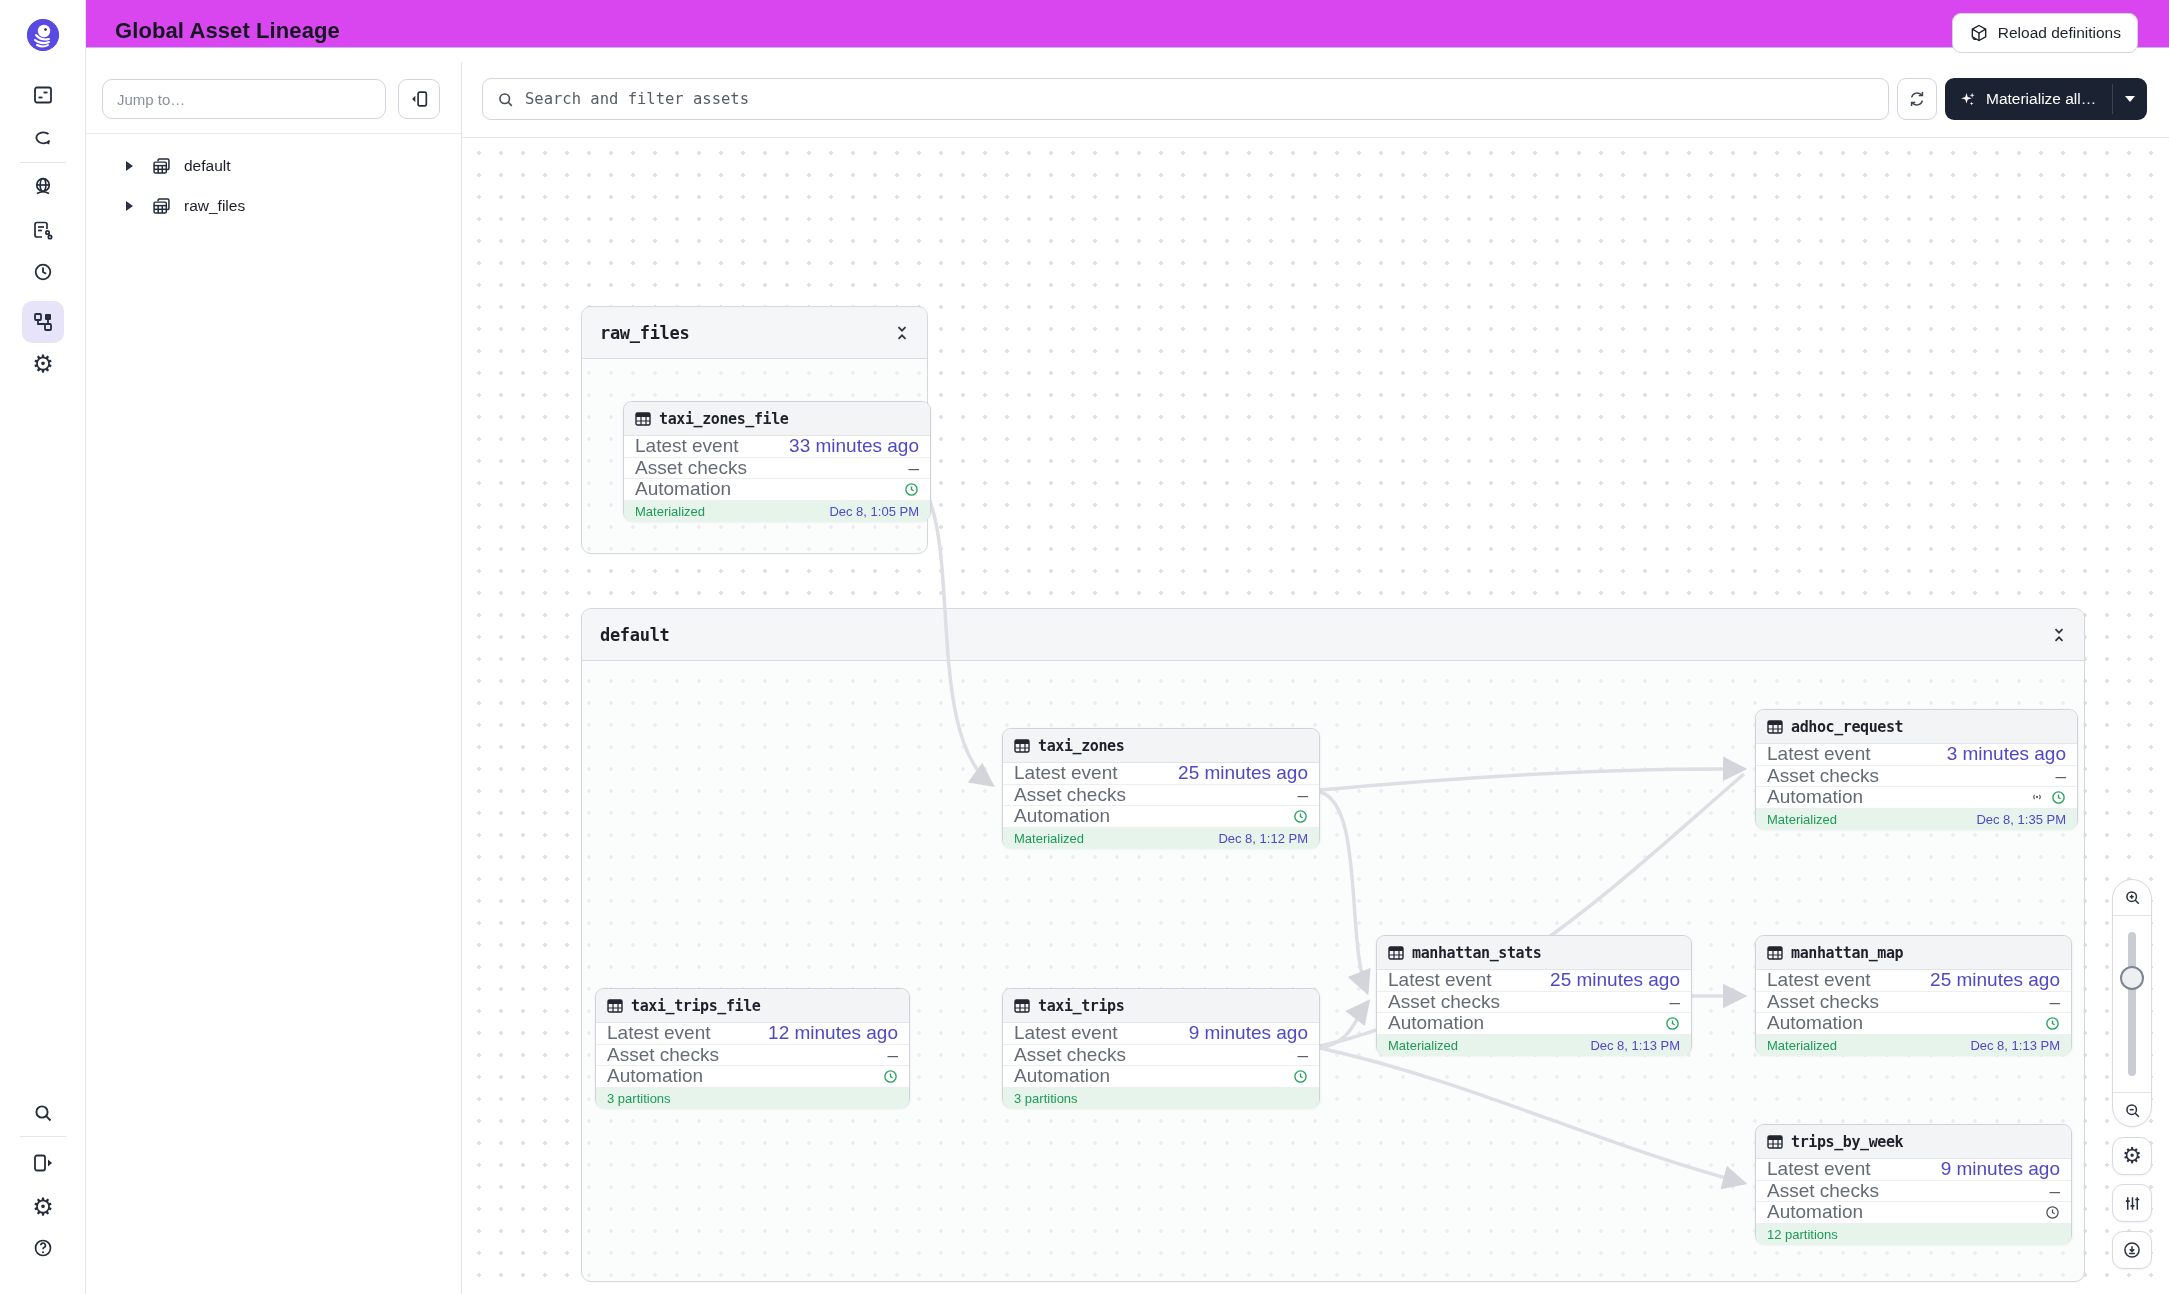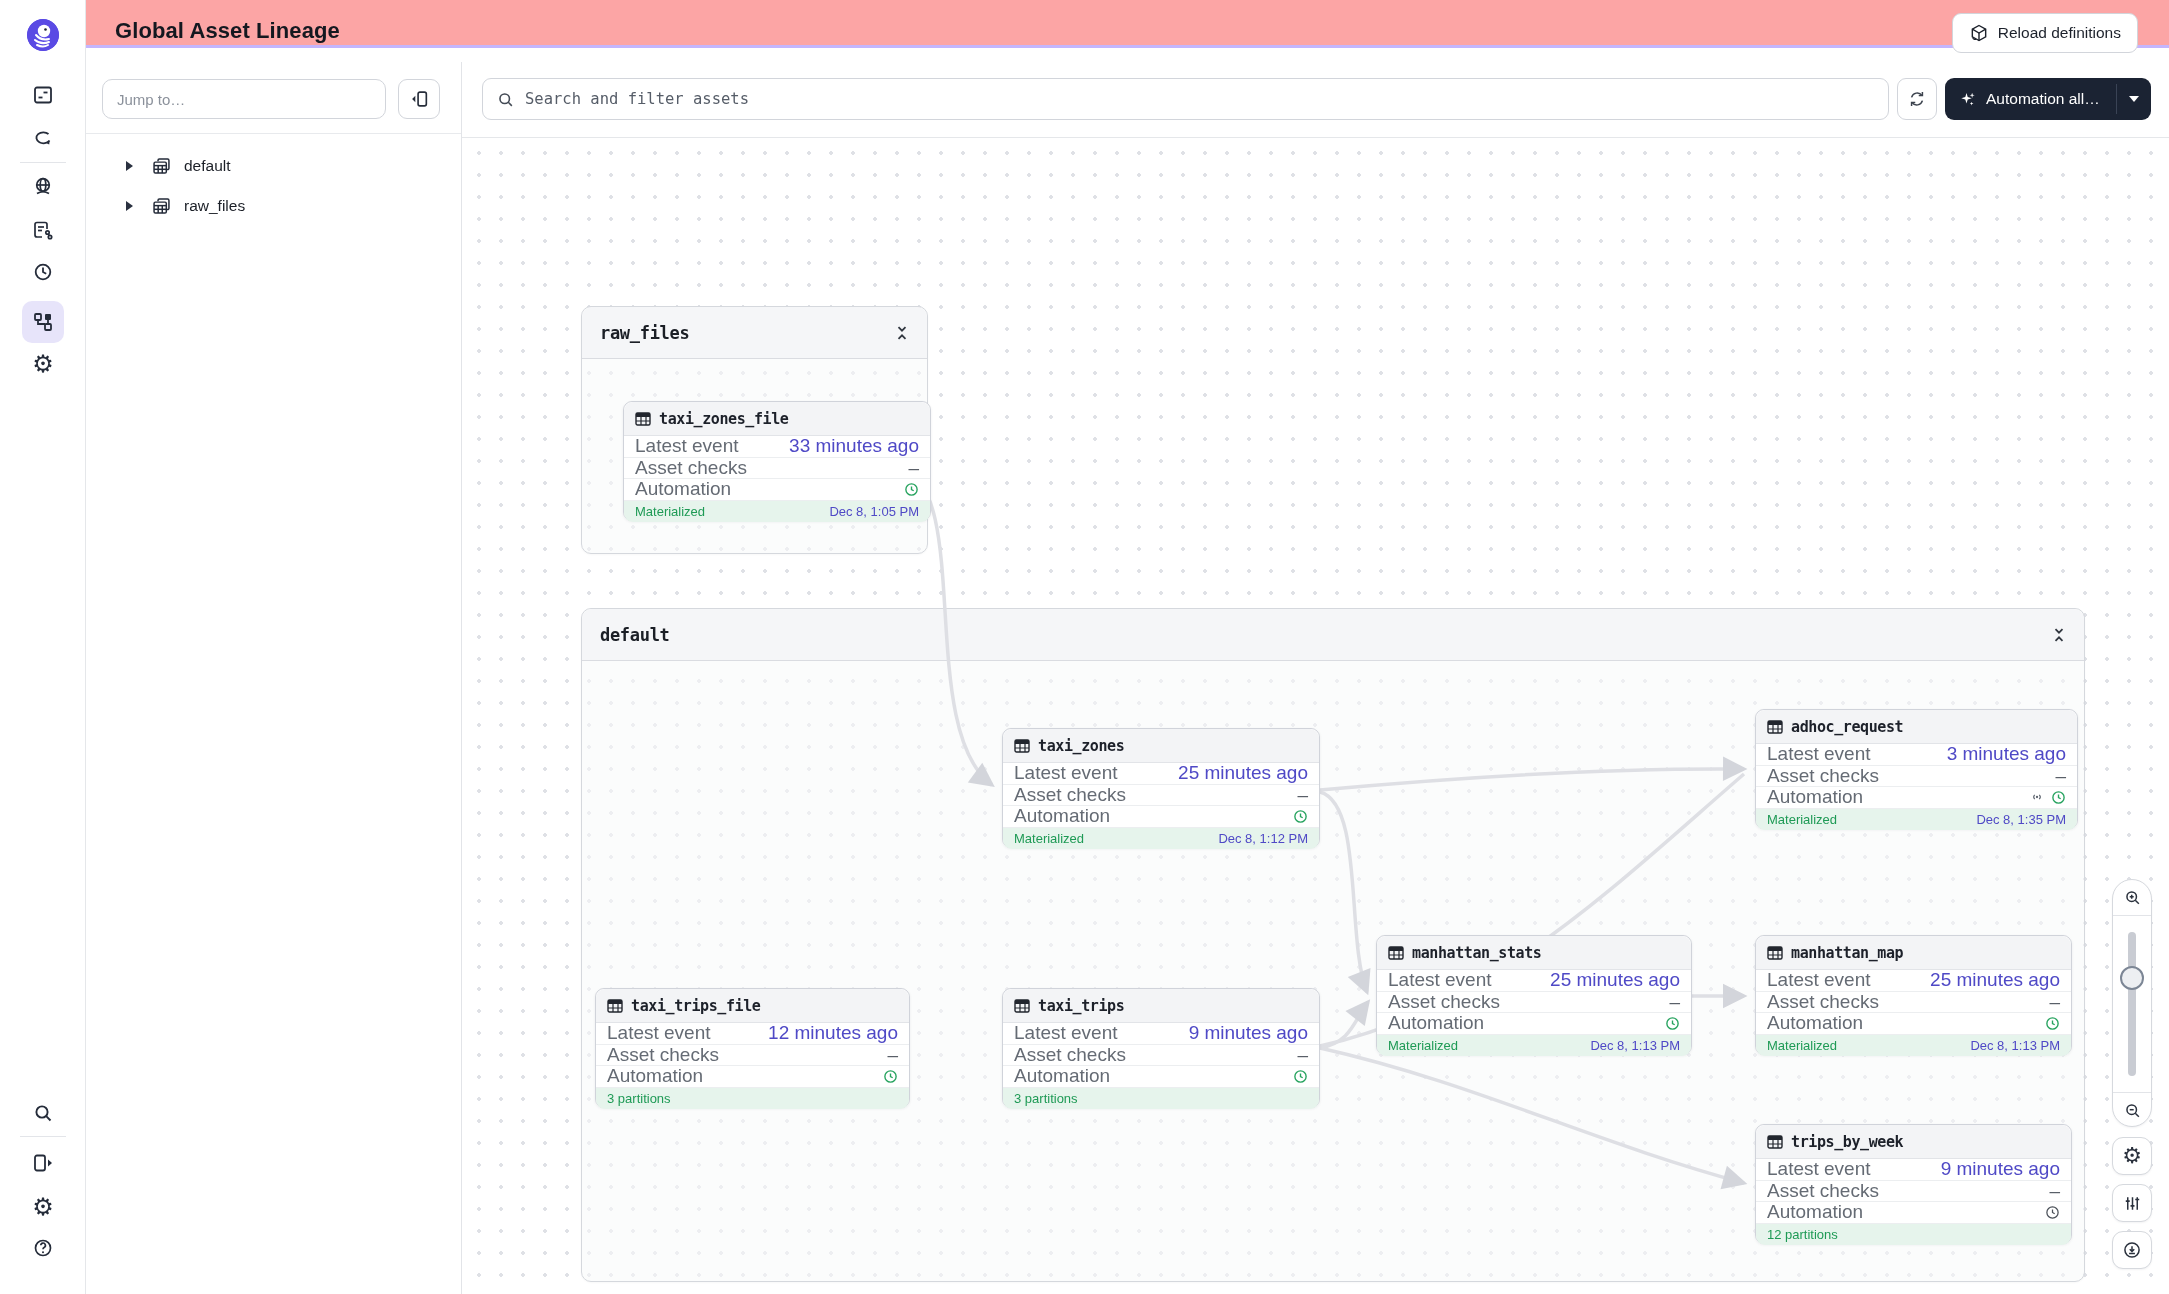--- a/index.html
+++ b/index.html
@@ -1,21 +1,21 @@
 <!DOCTYPE html>
 <html><head>
 <meta charset="utf-8">
 <style>
   * { margin:0; padding:0; box-sizing:border-box; }
   html,body { width:2169px; height:1294px; overflow:hidden; background:#fff;
     font-family:"Liberation Sans", sans-serif; color:#1c1f26; }
 
   
-  .topbar { position:absolute; left:86px; top:0; right:0; height:48px; background:#fca5a5;
-    border-bottom:3px solid #c4b5fd; display:flex; align-items:center; }
+  .topbar { position:absolute; left:86px; top:0; right:0; height:48px; background:#d946ef;
+    border-bottom:1px solid #c4b5fd; display:flex; align-items:center; }
   .page-title { position:absolute; left:29px; top:0; height:62px; display:flex; align-items:center;
     font-size:22px; font-weight:700; color:#141820; letter-spacing:.1px; }
   .reload-btn { position:absolute; right:31px; top:13px; height:40px; padding:0 16px;
     display:flex; align-items:center; gap:9px; background:#fff; border:1px solid #d2d5db;
     border-radius:9px; font-size:15.5px; color:#1c212b; cursor:pointer; }
 
   
   .rail { position:absolute; left:0; top:0; width:86px; height:1294px; background:#fff;
     border-right:1px solid #e5e7ea; }
   .rail-logo { position:absolute; left:27px; top:19px; width:32px; height:32px; border-radius:50%;
@@ -282,21 +282,21 @@
   </button>
   <div class="materialize-btn">
     <div class="materialize-main">
       <span style="display:flex">
         <svg width="18" height="18" viewBox="0 0 24 24" fill="#fff">
           <path d="M10 4 L11.6 9.4 L17 11 L11.6 12.6 L10 18 L8.4 12.6 L3 11 L8.4 9.4 Z"></path>
           <path d="M17.5 3.5 L18.3 6.2 L21 7 L18.3 7.8 L17.5 10.5 L16.7 7.8 L14 7 L16.7 6.2 Z"></path>
           <path d="M16.8 15.5 L17.4 17.4 L19.3 18 L17.4 18.6 L16.8 20.5 L16.2 18.6 L14.3 18 L16.2 17.4 Z"></path>
         </svg>
       </span>
-      <span>Automation all…</span>
+      <span>Materialize all…</span>
     </div>
     <div class="materialize-sep"></div>
     <div class="materialize-caret">
       <span class="caret-down"></span>
     </div>
   </div>
 </div>
 
 <div class="canvas">
 

